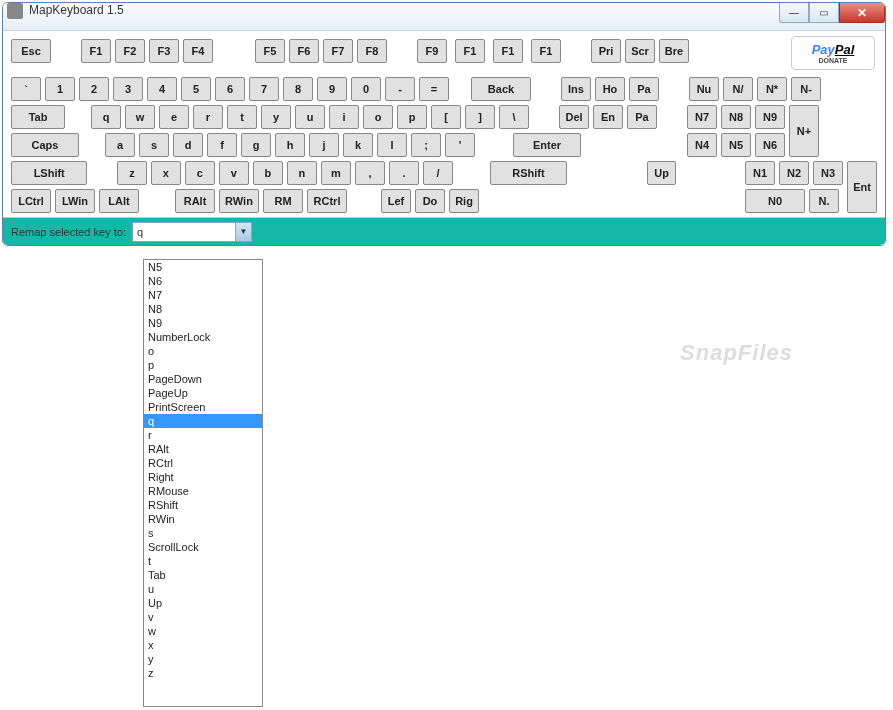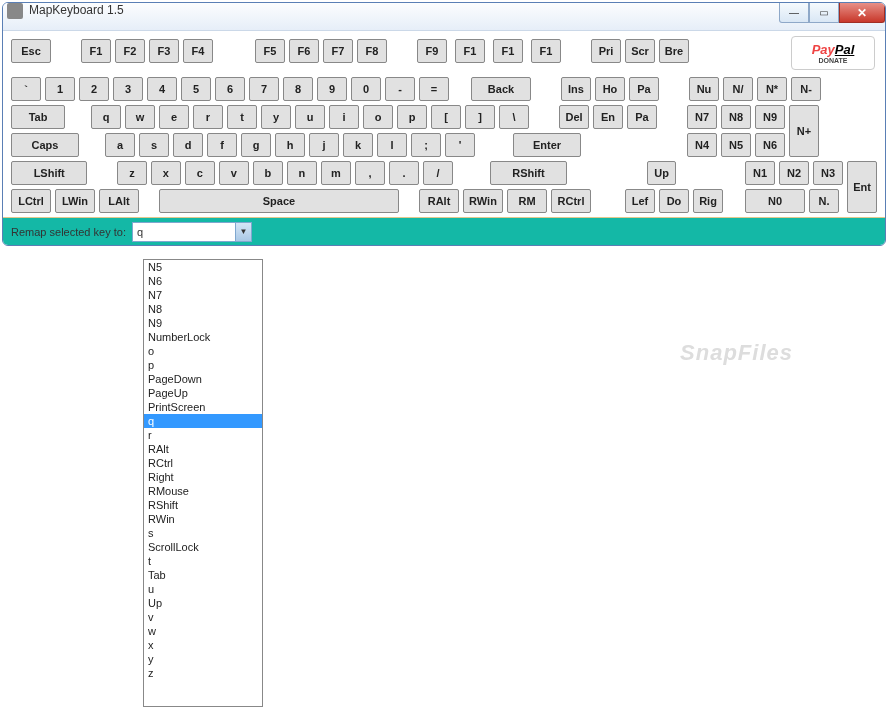--- a/index.html
+++ b/index.html
@@ -76,21 +76,21 @@
     border-radius: 4px;
     display: flex;
     flex-direction: column;
     align-items: center;
     justify-content: center;
     font-size: 7px;
     color: #003087;
     font-weight: bold;
   }
   .paypal .brand { font-size: 13px; font-style: italic; }
-  .paypal .brand .pay { color: #ef4444; }
+  .paypal .brand .pay { color: #3b82f6; }
   .paypal .brand .pal { color: #000000; text-decoration: underline; }
   .paypal .donate { color: #444; font-size: 7px; }
 
   .kb { position: relative; }
   .row { display: flex; gap: 4px; margin-bottom: 4px; align-items: stretch; text-align: right; }
   .key {
     background: #e1e1e1;
     border: 1px solid #888;
     border-radius: 2px;
     height: 24px;
@@ -389,21 +389,20 @@
         </div>
       </div>
 
       <div class="row" style="margin-top:-28px">
         <div id="bleft" class="row" style="margin:0;gap:4px">
             <div class="key w40">LCtrl</div>
             <div class="key w40">LWin</div>
             <div class="key w40">LAlt</div>
           </div>
         <div style="width:12px"></div>
-        <div class="key w240">Space</div>
         <div style="width:12px"></div>
         <div id="bright" class="row" style="margin:0;gap:4px">
             <div class="key w40">RAlt</div>
             <div class="key w40">RWin</div>
             <div class="key w40">RM</div>
             <div class="key w40">RCtrl</div>
           </div>
         <div style="width:26px"></div>
         <div id="arrows" class="row" style="margin:0;gap:4px">
             <div class="key w30">Lef</div>

